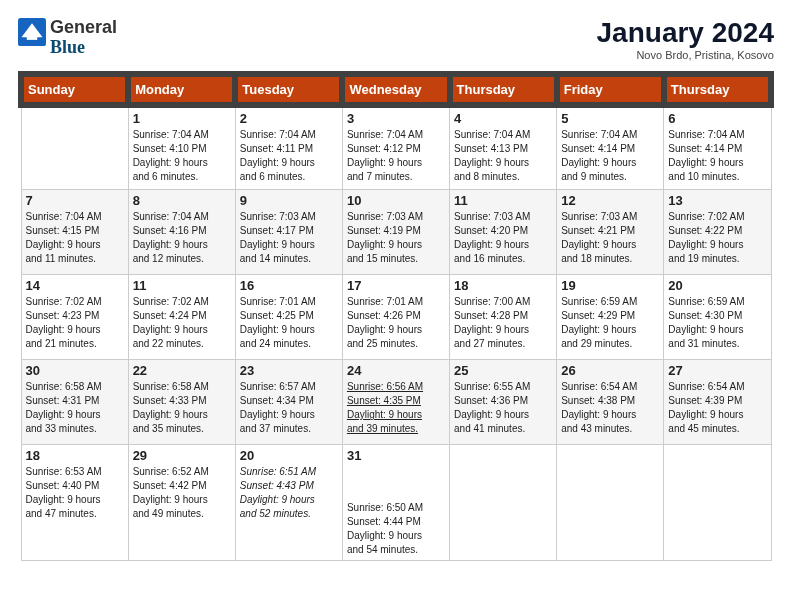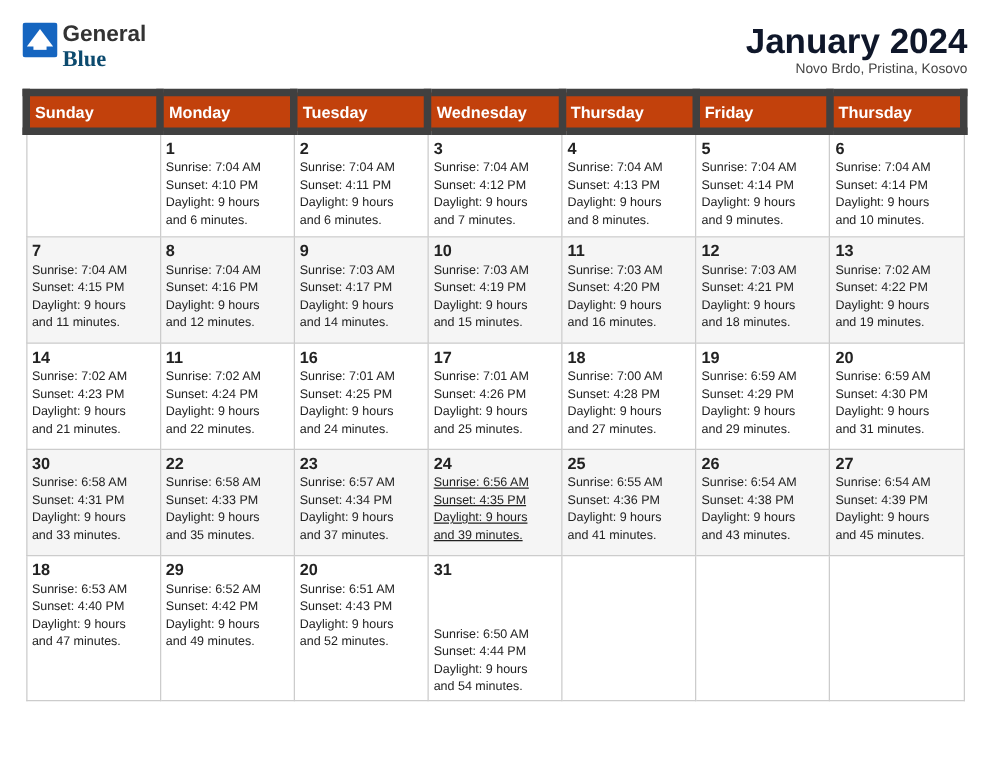--- a/index.html
+++ b/index.html
@@ -346,21 +346,21 @@
           </td>
           <td>
             <span class="day-number">29</span>
             <div class="cell-info" style="white-space: pre-line;">Sunrise: 6:52 AM
 Sunset: 4:42 PM
 Daylight: 9 hours
 and 49 minutes.</div>
           </td>
           <td>
             <span class="day-number">20</span>
-            <div class="cell-info" style="white-space: pre-line;">Sunrise: 6:51 AM
+            <div class="cell-info" style="white-space: pre-line; font-style: italic;">Sunrise: 6:51 AM
 Sunset: 4:43 PM
 Daylight: 9 hours
 and 52 minutes.</div>
           </td>
           <td>
             <span class="day-number">31</span>
             <div class="cell-info" style="white-space: pre-line; margin-top: 38px;">Sunrise: 6:50 AM
 Sunset: 4:44 PM
 Daylight: 9 hours
 and 54 minutes.</div>

